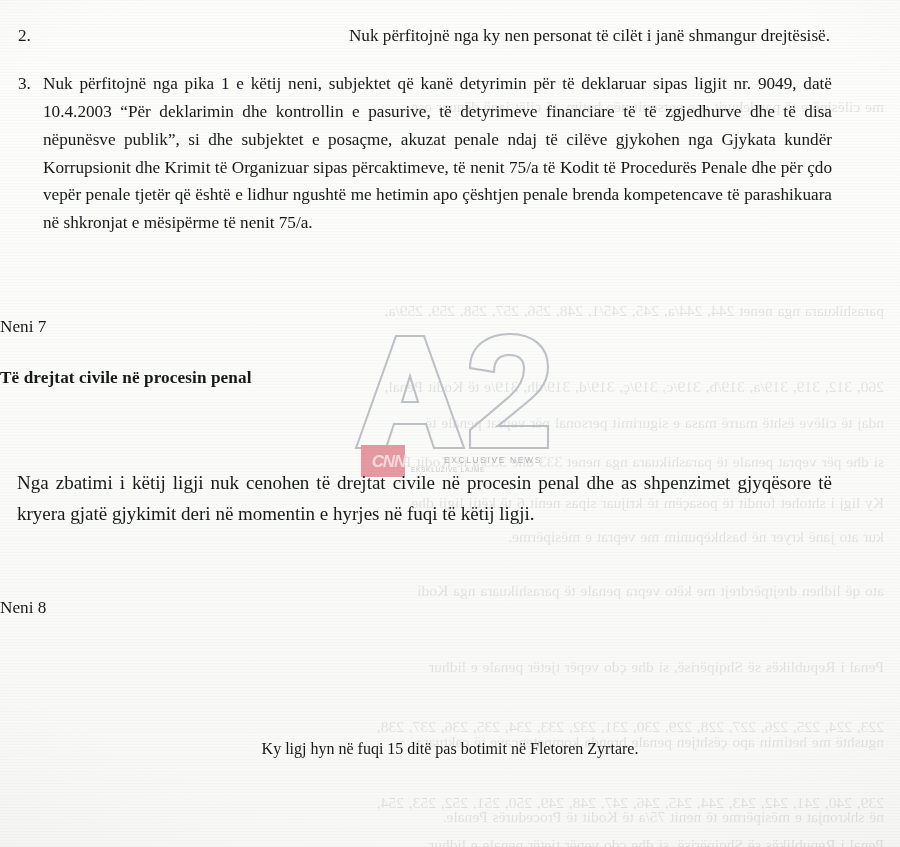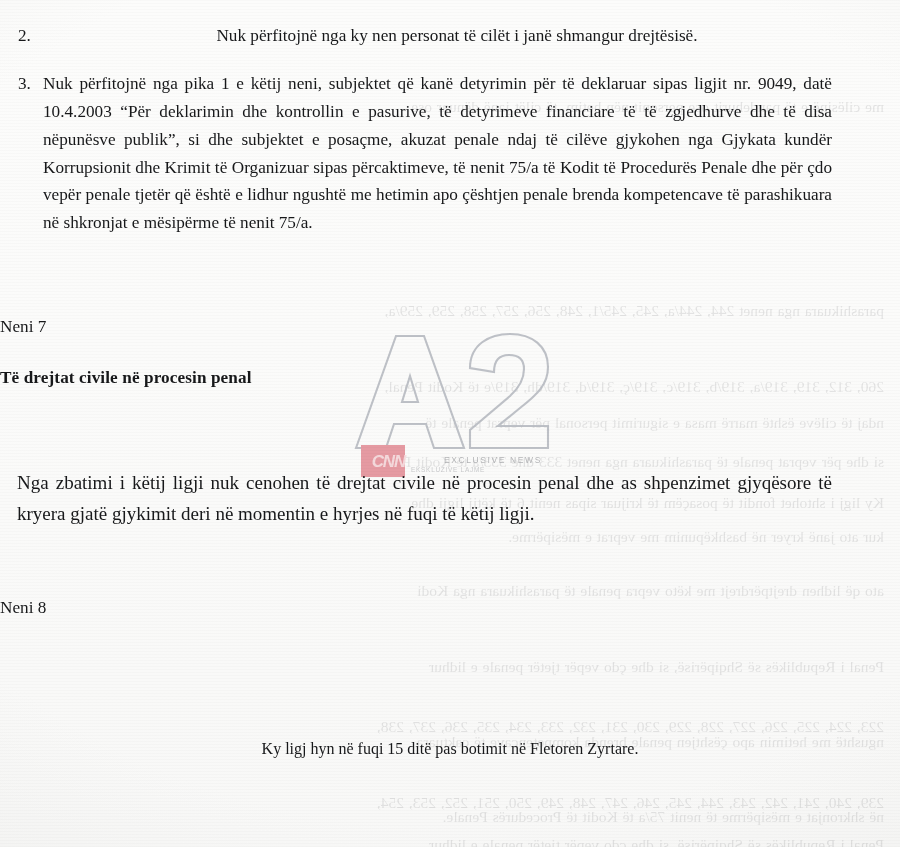--- a/index.html
+++ b/index.html
@@ -255,21 +255,21 @@
   <div id="wm-cnn">
     <span id="wm-cnn-text">CNN</span>
   </div>
   <div id="wm-tagline">EXCLUSIVE NEWS</div>
   <div id="wm-tagline-sub">EKSKLUZIVE LAJME</div>
 
   <div id="ink">
 
     <div class="numbered-item" style="left: 18px; right: 70px; top: 22px;">
       <span class="num-marker">2.</span>
-      <span class="num-body" style="text-align:center;margin-left:41px;">Nuk përfitojnë nga ky nen personat të cilët i janë shmangur drejtësisë.</span>
+      <span class="num-body" style="text-align:right;margin-left:41px;">Nuk përfitojnë nga ky nen personat të cilët i janë shmangur drejtësisë.</span>
     </div>
 
     <div class="numbered-item" style="left: 18px; right: 68px; top: 70px;">
       <span class="num-marker">3.</span>
       <span class="num-body">Nuk përfitojnë nga pika 1 e këtij neni, subjektet që kanë detyrimin për të deklaruar sipas ligjit nr. 9049, datë 10.4.2003 “Për deklarimin dhe kontrollin e pasurive, të detyrimeve financiare të të zgjedhurve dhe të disa nëpunësve publik”, si dhe subjektet e posaçme, akuzat penale ndaj të cilëve gjykohen nga Gjykata kundër Korrupsionit dhe Krimit të Organizuar sipas përcaktimeve, të nenit 75/a të Kodit të Procedurës Penale dhe për çdo vepër penale tjetër që është e lidhur ngushtë me hetimin apo çështjen penale brenda kompetencave të parashikuara në shkronjat e mësipërme të nenit 75/a.</span>
     </div>
 
     <div class="heading-center" style="top: 317px;">Neni 7</div>
     <div class="heading-center bold" style="top: 368px;">Të drejtat civile në procesin penal</div>
 

